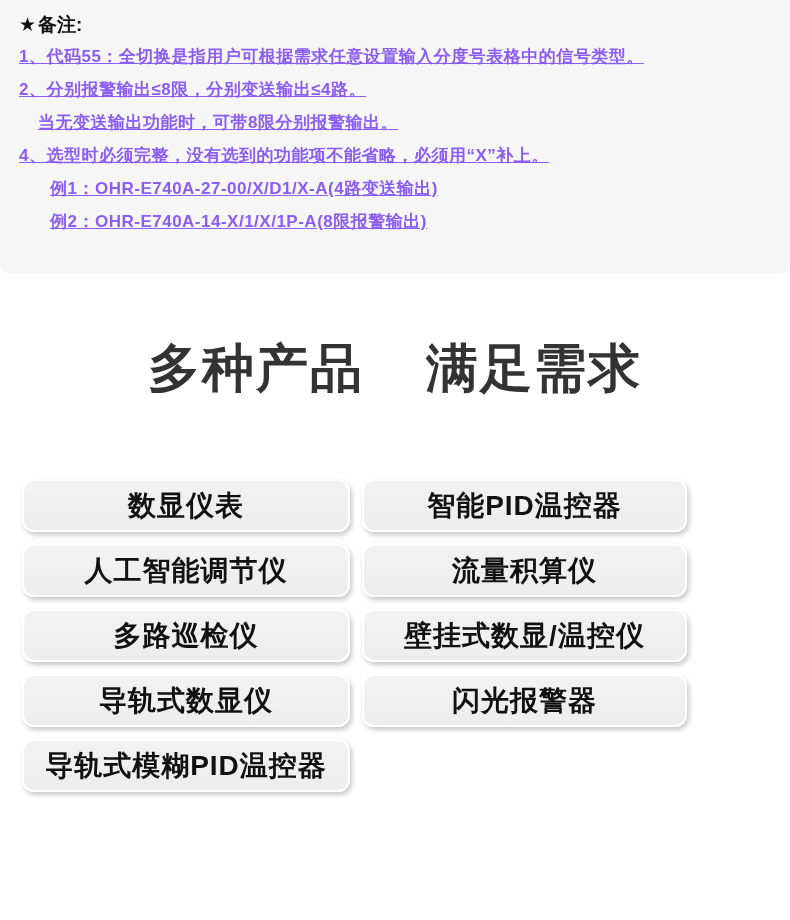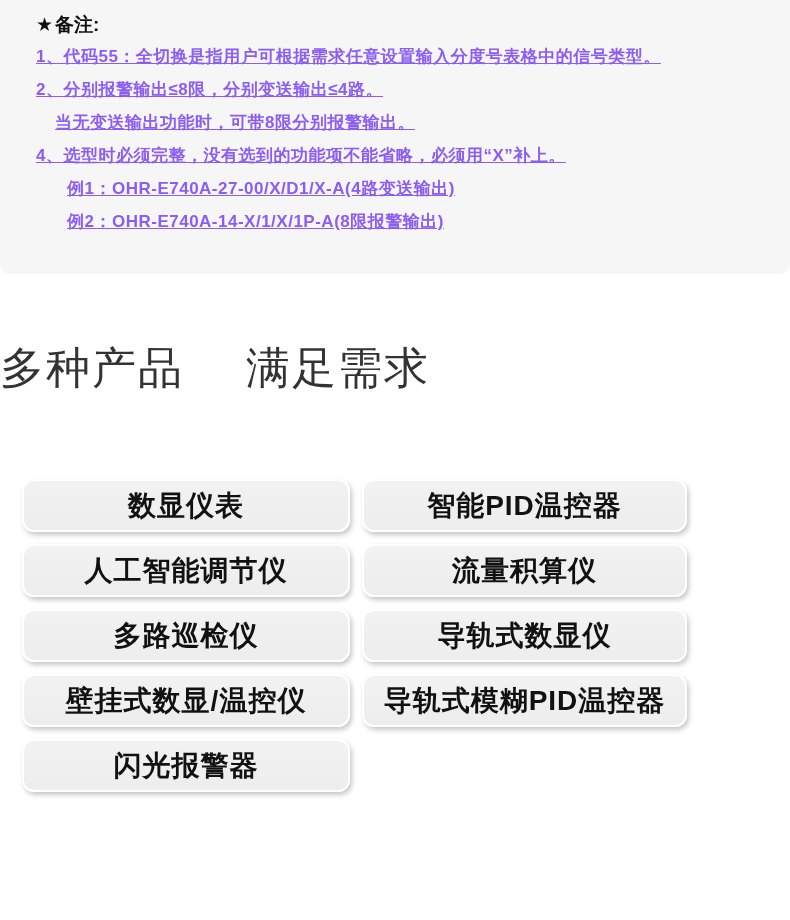--- a/index.html
+++ b/index.html
@@ -10,21 +10,21 @@
     font-family: "Liberation Sans", "DejaVu Sans", sans-serif;
     color: #111111;
     overflow: hidden;
   }
 
   
   .notes-panel {
     width: 790px;
     background: #f6f6f6;
     border-radius: 0 0 10px 10px;
-    padding: 10px 30px 36px 36px;
+    padding: 10px 30px 36px 19px;
   }
   .notes-header {
     font-size: 19px;
     line-height: 30px;
     font-weight: bold;
     color: #111111;
   }
   .notes-header .star { margin-right: 2px; }
   .note-line {
     font-size: 17px;
@@ -34,23 +34,24 @@
     letter-spacing: 0.5px;
     white-space: nowrap;
     text-decoration: underline;
   }
   .indent-1 { padding-left: 19px; }
   .indent-2 { padding-left: 31px; }
 
   
   .headline {
     margin-top: 59px;
-    font-size: 44px;
+    text-align: center;
+    font-size: 52px;
     line-height: 70px;
-    font-weight: normal;
+    font-weight: bold;
     color: #333333;
     letter-spacing: 2px;
     white-space: nowrap;
   }
   .headline .word-gap { display: inline-block; width: 62px; }
 
   
   .product-grid {
     margin-top: 76px;
     padding-left: 22px;
@@ -99,18 +100,18 @@
 
 <div class="product-grid">
   <div class="product-btn">数显仪表</div>
   <div class="product-btn">智能PID温控器</div>
 
   <div class="product-btn">人工智能调节仪</div>
 
   <div class="product-btn">流量积算仪</div>
   <div class="product-btn">多路巡检仪</div>
 
+  <div class="product-btn">壁挂式数显/温控仪</div>
   <div class="product-btn">导轨式数显仪</div>
-  <div class="product-btn">壁挂式数显/温控仪</div>
 
+  <div class="product-btn">闪光报警器</div>
   <div class="product-btn">导轨式模糊PID温控器</div>
-  <div class="product-btn">闪光报警器</div>
 </div>
 
 </body></html>

